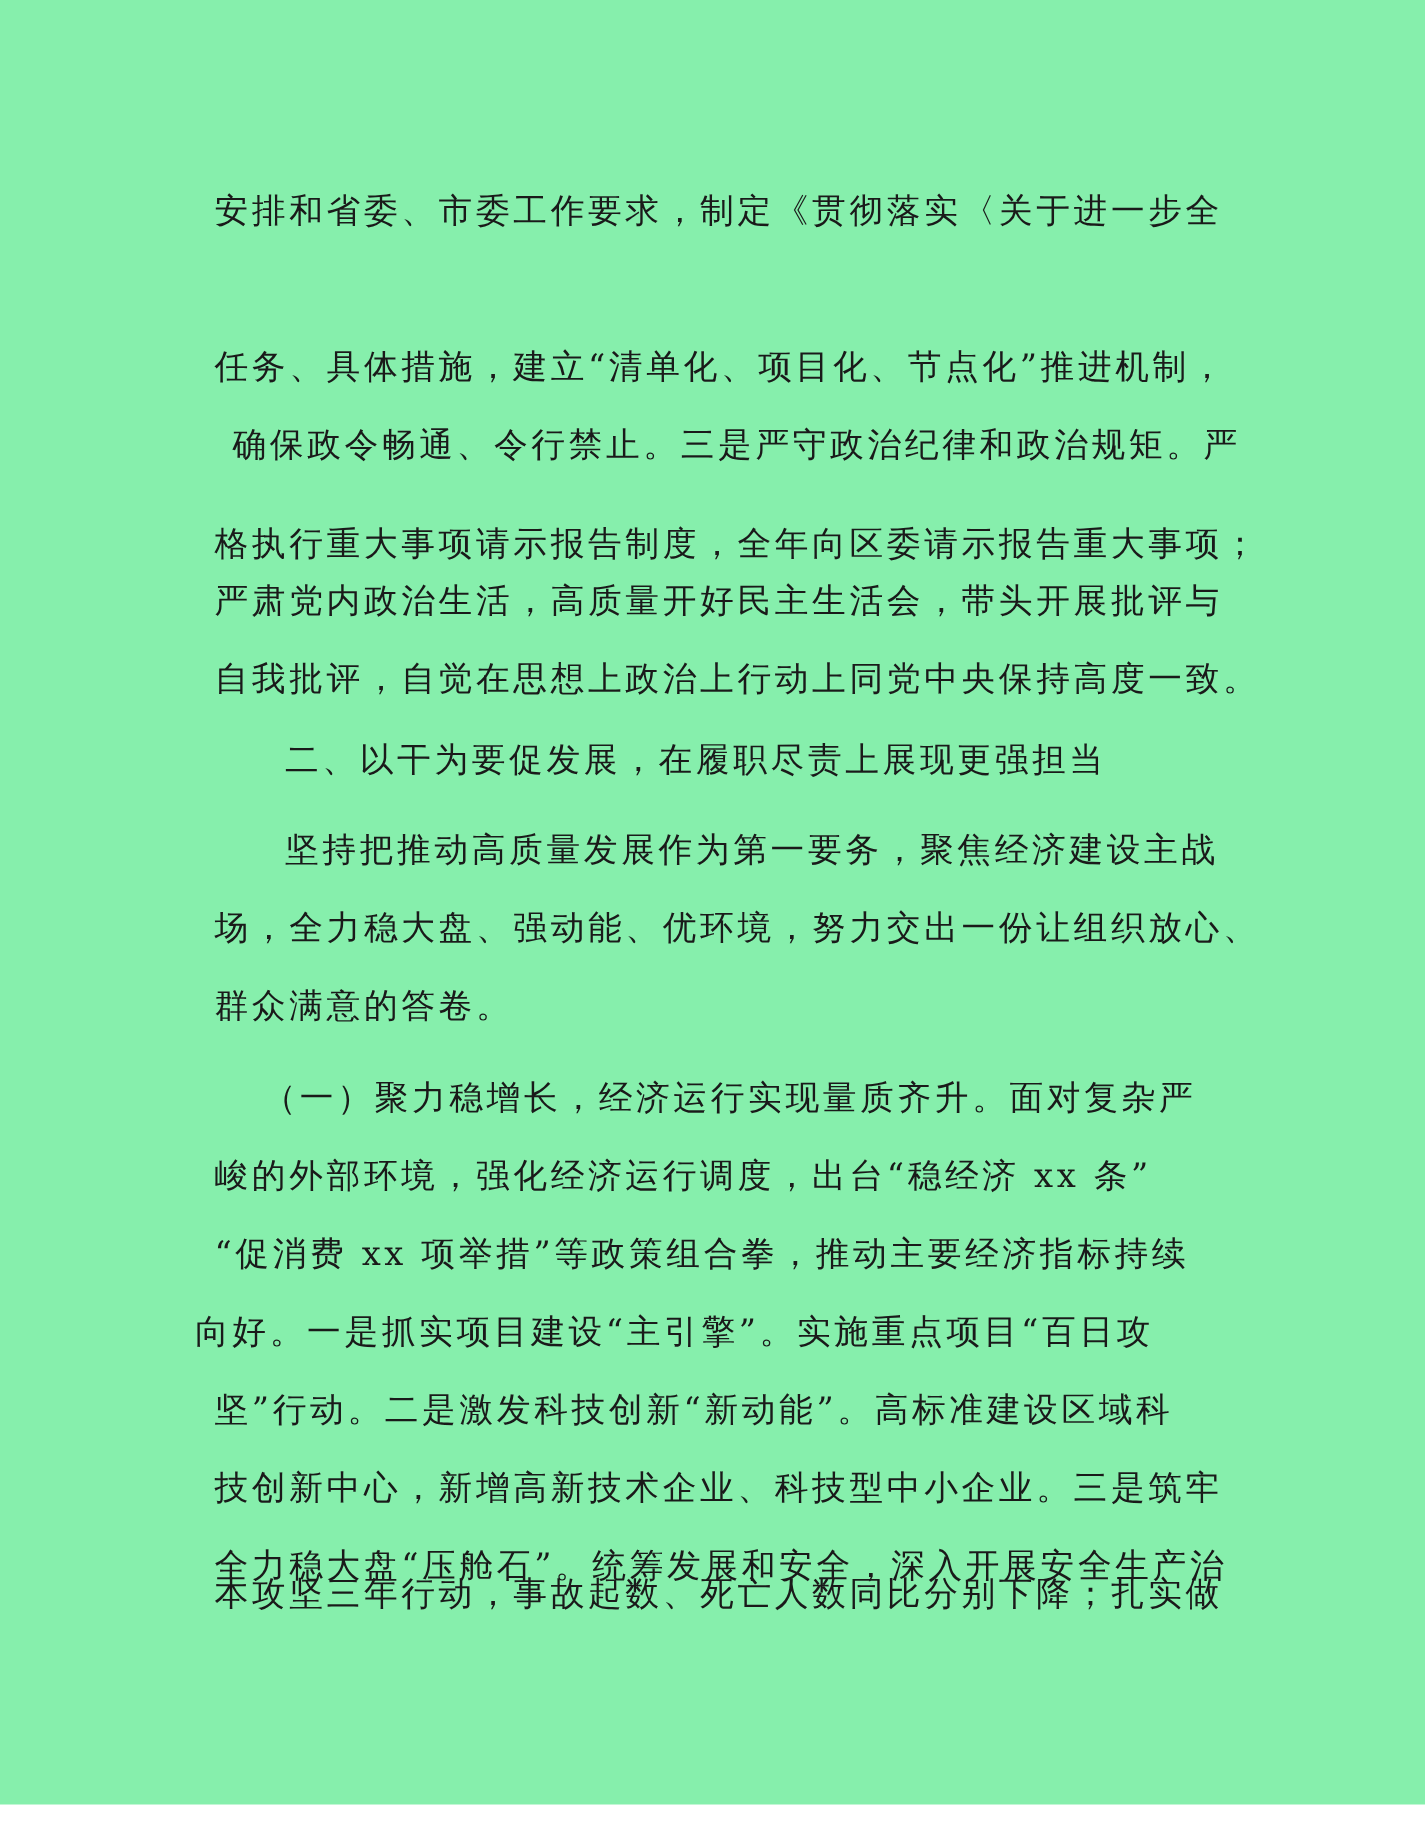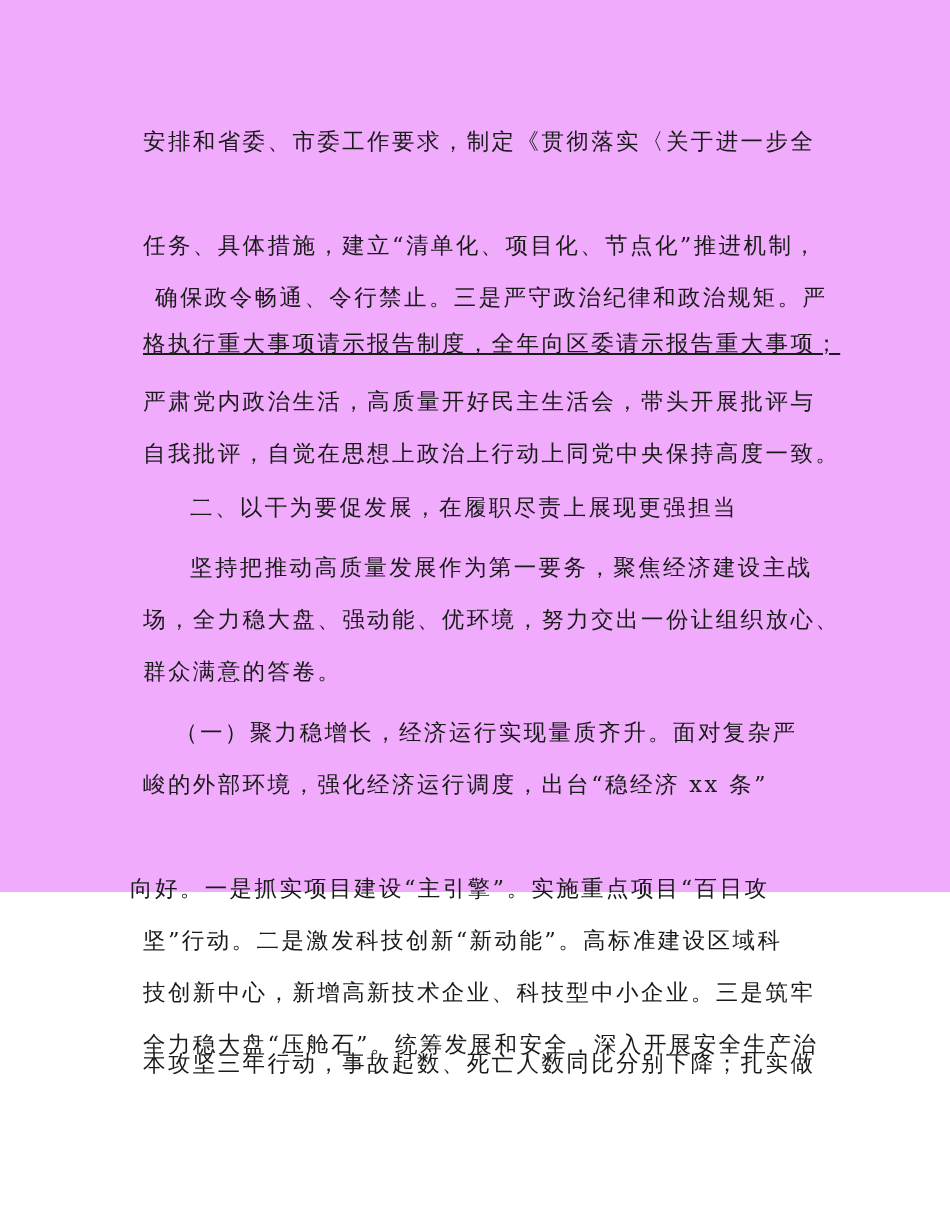--- a/index.html
+++ b/index.html
@@ -13,46 +13,47 @@
       position: relative;
       overflow: hidden;
       font-family: "DejaVu Serif", "Liberation Serif", serif;
       color: #1a1a1a;
     }
     .page {
       position: absolute;
       left: 0;
       top: 0;
       width: 950px;
-      height: 892px;
-      background: #f0abfc;
+      height: 1203px;
+      background: #86efac;
     }
     .line {
       position: absolute;
       left: 143px;
       font-size: 22.5px;
       line-height: 30px;
       letter-spacing: 2.4px;
       white-space: nowrap;
     }
   </style>
 </head>
 <body>
 
 <div class="page">
   <div class="line" style="top:126px;left:143px;">安排和省委、市委工作要求，制定《贯彻落实〈关于进一步全</div>
   <div class="line" style="top:230px;left:143px;">任务、具体措施，建立“清单化、项目化、节点化”推进机制，</div>
   <div class="line" style="top:282px;left:143px;margin-left:12px;">确保政令畅通、令行禁止。三是严守政治纪律和政治规矩。严</div>
-  <div class="line" style="top:328px;left:143px;text-decoration:underline;">格执行重大事项请示报告制度，全年向区委请示报告重大事项；</div>
+  <div class="line" style="top:348px;left:143px;">格执行重大事项请示报告制度，全年向区委请示报告重大事项；</div>
   <div class="line" style="top:438px;left:143px;">自我批评，自觉在思想上政治上行动上同党中央保持高度一致。</div>
   <div class="line" style="top:386px;left:143px;">严肃党内政治生活，高质量开好民主生活会，带头开展批评与</div>
   <div class="line" style="top:492px;left:190px;">二、以干为要促发展，在履职尽责上展现更强担当</div>
   <div class="line" style="top:552px;left:190px;">坚持把推动高质量发展作为第一要务，聚焦经济建设主战</div>
   <div class="line" style="top:604px;left:143px;">场，全力稳大盘、强动能、优环境，努力交出一份让组织放心、</div>
   <div class="line" style="top:656px;left:143px;">群众满意的答卷。</div>
   <div class="line" style="top:769px;left:143px;">峻的外部环境，强化经济运行调度，出台“稳经济 xx 条”</div>
   <div class="line" style="top:717px;left:175px;">（一）聚力稳增长，经济运行实现量质齐升。面对复杂严</div>
+  <div class="line" style="top:821px;left:143px;">“促消费 xx 项举措”等政策组合拳，推动主要经济指标持续</div>
   <div class="line" style="top:873px;left:130px;">向好。一是抓实项目建设“主引擎”。实施重点项目“百日攻</div>
   <div class="line" style="top:925px;left:143px;">坚”行动。二是激发科技创新“新动能”。高标准建设区域科</div>
   <div class="line" style="top:977px;left:143px;">技创新中心，新增高新技术企业、科技型中小企业。三是筑牢</div>
   <div class="line" style="top:1029px;left:143px;">全力稳大盘“压舱石”。统筹发展和安全，深入开展安全生产治</div>
   <div class="line" style="top:1048px;left:143px;">本攻坚三年行动，事故起数、死亡人数同比分别下降；扎实做</div>
 </div>
 
 </body></html>

